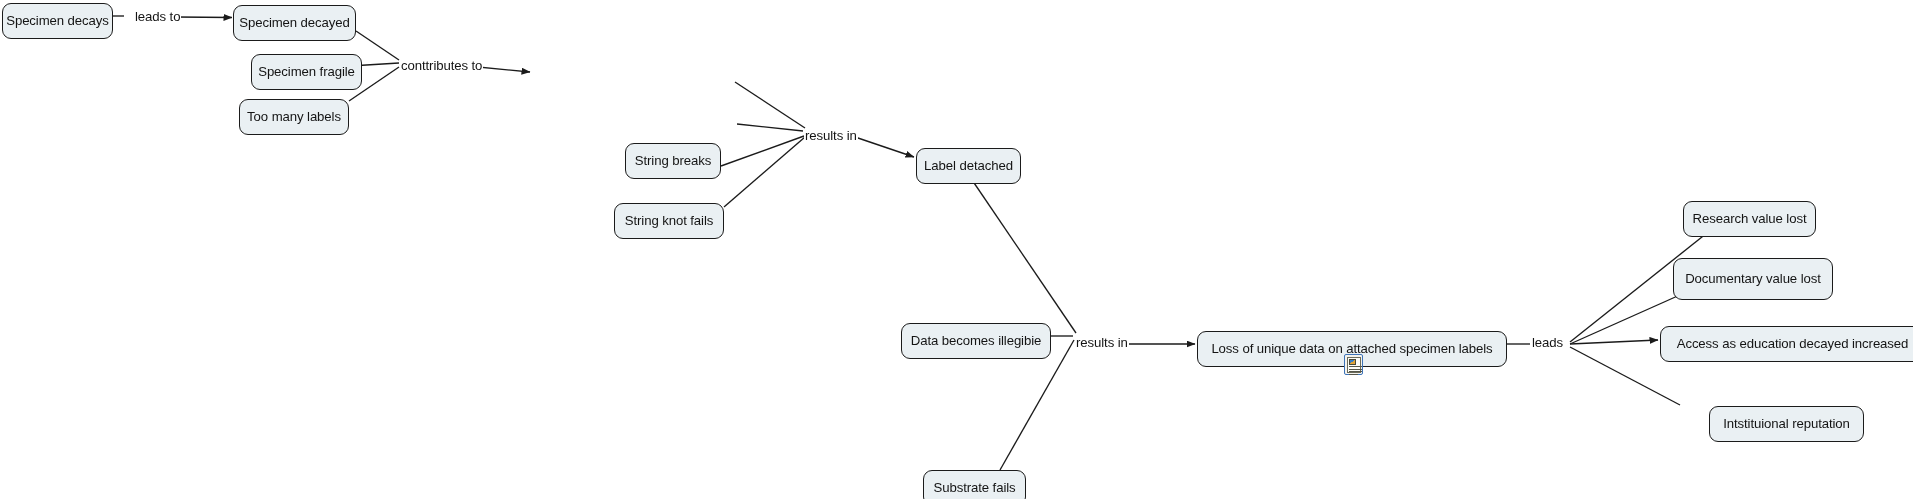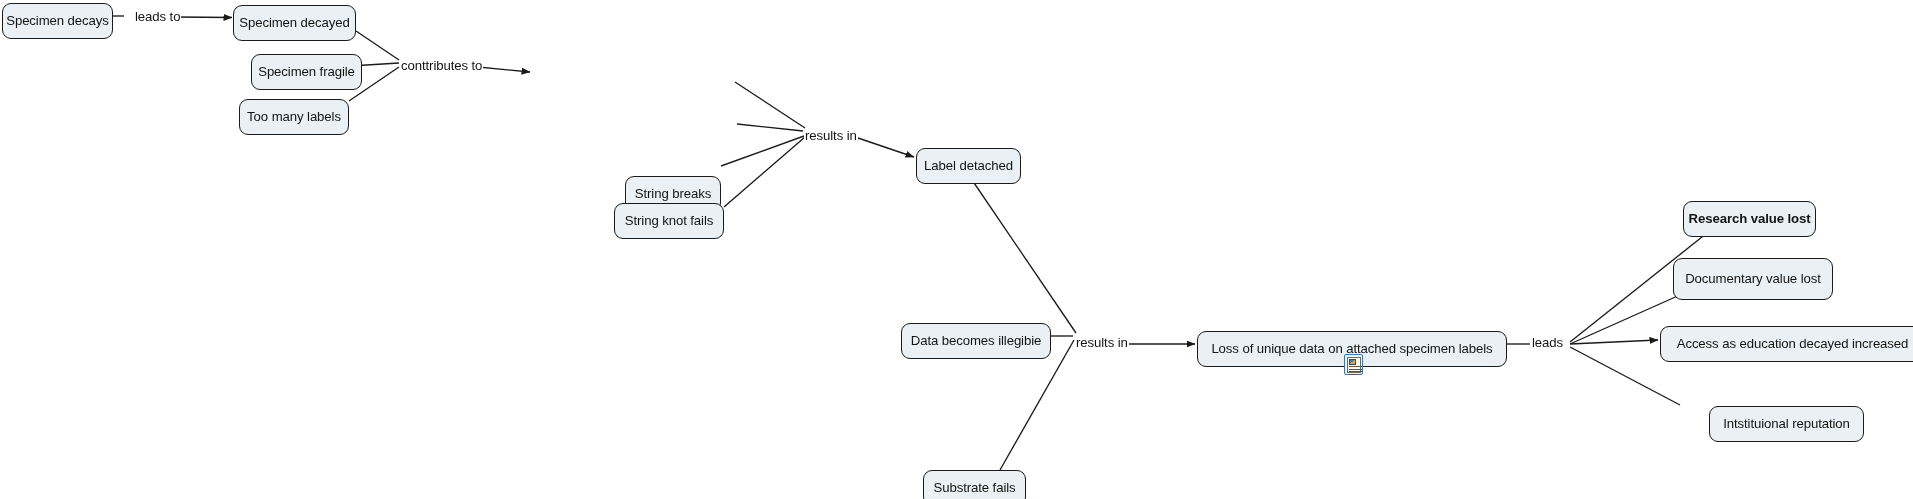--- a/index.html
+++ b/index.html
@@ -139,21 +139,21 @@
   <div class="node" style="left:239px;top:54px;width:111px;height:26px;margin-left:12px;">
     <span>Specimen fragile</span>
   </div>
 
   <div class="node" style="left:239px;top:99px;width:110px;height:26px;">
     <span>Too many labels</span>
   </div>
 
 
 
-  <div class="node" style="left:625px;top:176px;width:96px;height:26px;">
+  <div class="node" style="left:625px;top:143px;width:96px;height:26px;">
     <span>String breaks</span>
   </div>
 
   <div class="node" style="left:614px;top:203px;width:110px;height:26px;">
     <span>String knot fails</span>
   </div>
 
   <div class="node" style="left:916px;top:148px;width:105px;height:26px;">
     <span>Label detached</span>
   </div>
@@ -163,21 +163,21 @@
   </div>
 
   <div class="node" style="left:923px;top:470px;width:103px;height:26px;">
     <span>Substrate fails</span>
   </div>
 
   <div class="node" style="left:1197px;top:331px;width:310px;height:26px;">
     <span>Loss of unique data on attached specimen labels</span>
   </div>
 
-  <div class="node" style="left:1683px;top:201px;width:133px;height:31px;font-weight:bold;">
+  <div class="node" style="left:1683px;top:201px;width:133px;height:31px;">
     <span>Research value lost</span>
   </div>
 
   <div class="node" style="left:1673px;top:258px;width:160px;height:42px;">
     <span>Documentary value lost</span>
   </div>
 
   <div class="node" style="left:1660px;top:326px;width:265px;height:26px;">
     <span>Access as education decayed increased</span>
   </div>

